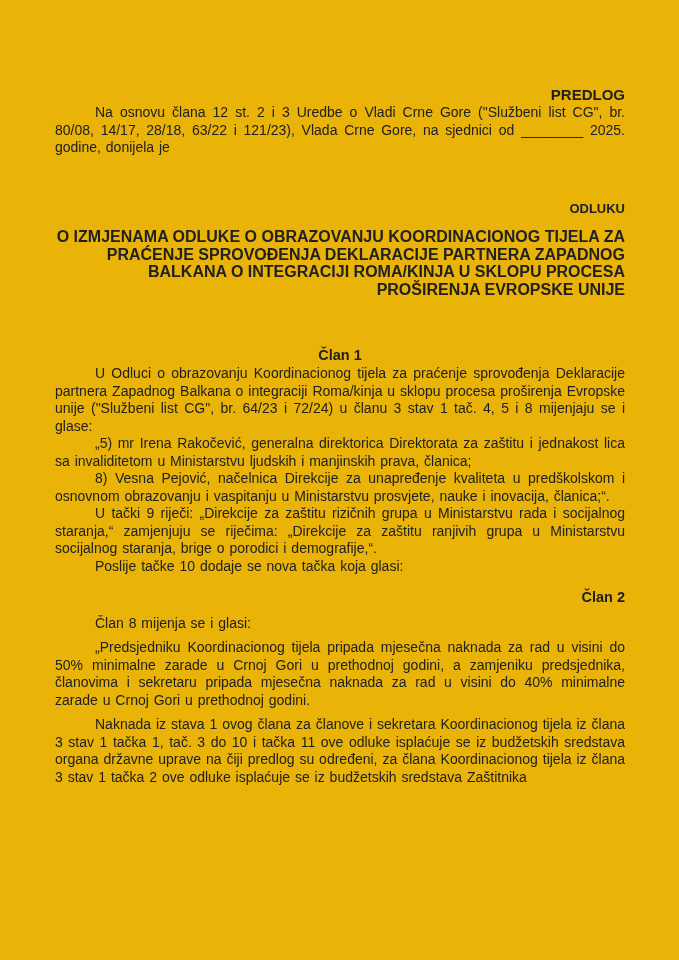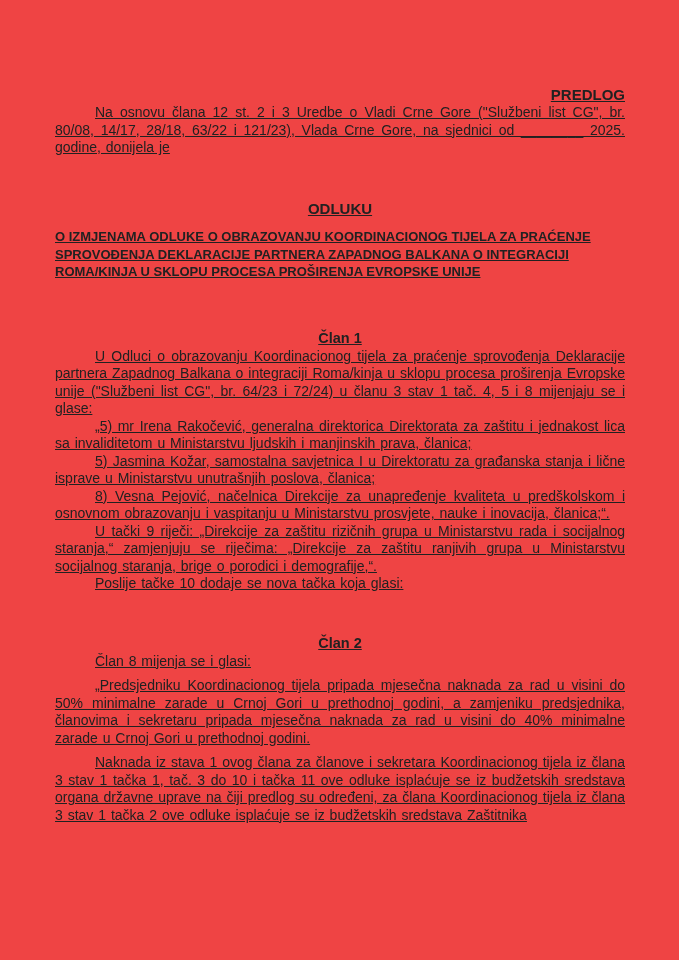--- a/index.html
+++ b/index.html
@@ -5,90 +5,88 @@
   html, body {
     margin: 0;
     padding: 0;
     background: #ffffff;
   }
   .page {
     position: relative;
     width: 679px;
     height: 960px;
     box-sizing: border-box;
-    background: #ef4444;
+    background: #eab308;
     padding: 86px 54px 0 55px;
     font-family: "Liberation Sans", "DejaVu Sans", sans-serif;
     font-size: 14px;
     color: #212121;
     overflow: hidden;
-    text-decoration: underline;
   }
   .kicker {
     text-align: right;
     font-weight: bold;
     font-size: 15px;
     line-height: 18px;
   }
   p.body-par {
     margin: 0;
     text-align: justify;
     text-indent: 40px;
     line-height: 17.5px;
     word-spacing: 1px;
   }
   .preamble {
     margin-top: 33px;
   }
   .doc-title {
     margin: 43px 0 0 0;
-    text-align: center;
+    text-align: right;
     font-weight: bold;
-    font-size: 15px;
+    font-size: 13px;
     line-height: 17.5px;
   }
   .doc-subtitle {
     margin: 11px 0 0 0;
-    text-align: left;
+    text-align: right;
     font-weight: bold;
-    font-size: 13px;
+    font-size: 16px;
     line-height: 17.5px;
   }
   .article-heading {
     margin: 0;
     text-align: center;
     font-weight: bold;
     font-size: 14.5px;
     line-height: 17.5px;
   }
   .article-1-heading { margin-top: 49px; }
-  .article-2-heading { margin-top: 42px; }
+  .article-2-heading { margin-top: 14px; text-align: right; }
   .article-body { margin-top: 0.5px; }
   .article-2-body p.body-par { margin-top: 7px; }
-  .article-2-body p.body-par:first-child { margin-top: 0; }
+  .article-2-body p.body-par:first-child { margin-top: 8px; }
 </style>
 </head>
 <body>
 
 <div class="page">
 
   <div class="kicker">PREDLOG</div>
 
   <p class="body-par preamble">Na osnovu člana 12 st. 2 i 3 Uredbe o Vladi Crne Gore ("Službeni list CG", br. 80/08, 14/17, 28/18, 63/22 i 121/23), Vlada Crne Gore, na sjednici od ________ 2025. godine, donijela je</p>
 
   <h1 class="doc-title">ODLUKU</h1>
 
   <h2 class="doc-subtitle">O IZMJENAMA ODLUKE O OBRAZOVANJU KOORDINACIONOG TIJELA ZA PRAĆENJE SPROVOĐENJA DEKLARACIJE PARTNERA ZAPADNOG BALKANA O INTEGRACIJI ROMA/KINJA U SKLOPU PROCESA PROŠIRENJA EVROPSKE UNIJE</h2>
 
   <h3 class="article-heading article-1-heading">Član 1</h3>
 
   <div class="article-body article-1-body">
     <p class="body-par">U Odluci o obrazovanju Koordinacionog tijela za praćenje sprovođenja Deklaracije partnera Zapadnog Balkana o integraciji Roma/kinja u sklopu procesa proširenja Evropske unije ("Službeni list CG", br. 64/23 i 72/24) u članu 3 stav 1 tač. 4, 5 i 8 mijenjaju se i glase:</p>
     <p class="body-par">„5) mr Irena Rakočević, generalna direktorica Direktorata za zaštitu i jednakost lica sa invaliditetom u Ministarstvu ljudskih i manjinskih prava, članica;</p>
-    <p class="body-par">5) Jasmina Kožar, samostalna savjetnica I u Direktoratu za građanska stanja i lične isprave u Ministarstvu unutrašnjih poslova, članica;</p>
     <p class="body-par">8) Vesna Pejović, načelnica Direkcije za unapređenje kvaliteta u predškolskom i osnovnom obrazovanju i vaspitanju u Ministarstvu prosvjete, nauke i inovacija, članica;“.</p>
     <p class="body-par">U tački 9 riječi: „Direkcije za zaštitu rizičnih grupa u Ministarstvu rada i socijalnog staranja,“ zamjenjuju se riječima: „Direkcije za zaštitu ranjivih grupa u Ministarstvu socijalnog staranja, brige o porodici i demografije,“.</p>
     <p class="body-par">Poslije tačke 10 dodaje se nova tačka koja glasi:</p>
   </div>
 
   <h3 class="article-heading article-2-heading">Član 2</h3>
 
   <div class="article-body article-2-body">
     <p class="body-par">Član 8 mijenja se i glasi:</p>
     <p class="body-par">„Predsjedniku Koordinacionog tijela pripada mjesečna naknada za rad u visini do 50% minimalne zarade u Crnoj Gori u prethodnoj godini, a zamjeniku predsjednika, članovima i sekretaru pripada mjesečna naknada za rad u visini do 40% minimalne zarade u Crnoj Gori u prethodnoj godini.</p>

